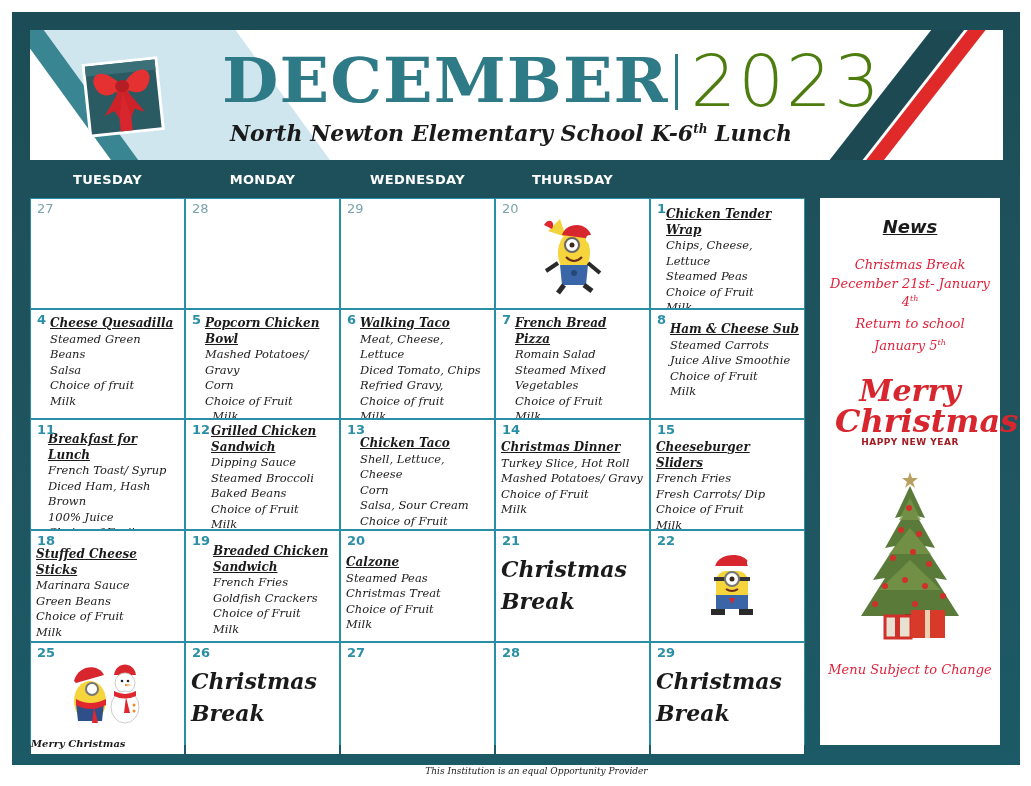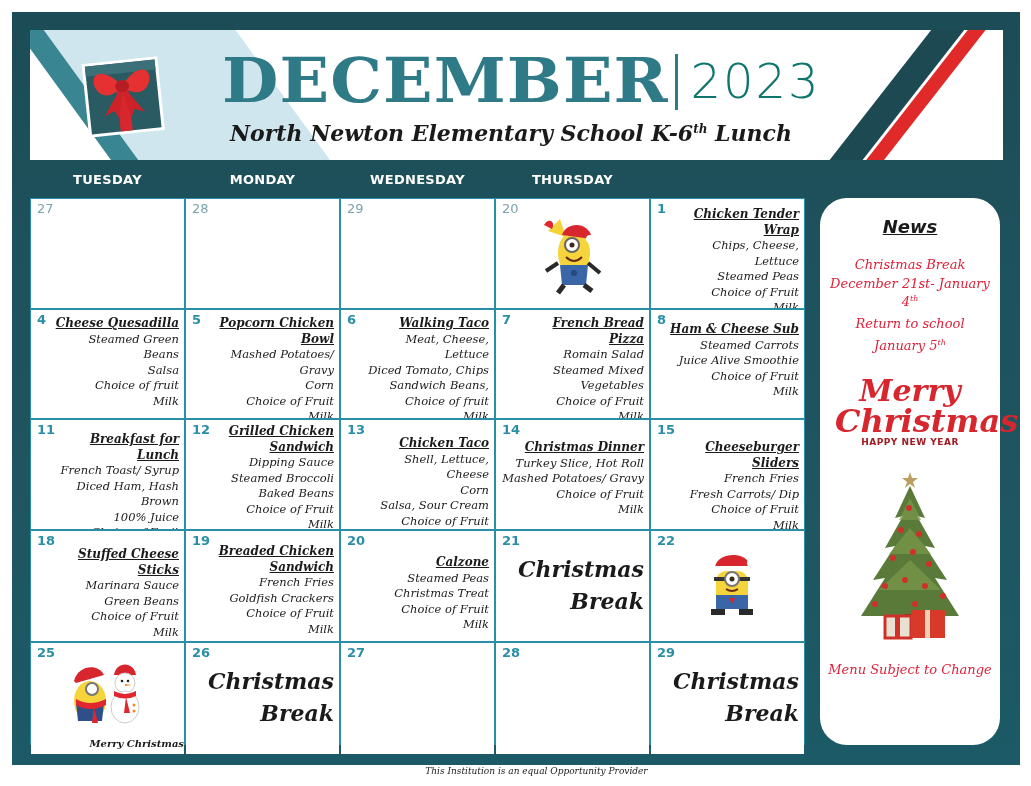--- a/index.html
+++ b/index.html
@@ -34,21 +34,21 @@
   .title-month {
     font-family: "DejaVu Serif", serif; font-weight: bold;
     font-size: 62px; letter-spacing: 1px; color: #2f7a87; line-height: 70px;
     transform: scaleX(1.05); transform-origin: left center;
   }
   .title-sep {
     width: 3px; height: 56px; background: #2f7a87; margin: 0 12px 6px 28px;
   }
   .title-year {
     font-family: "DejaVu Sans", sans-serif; font-weight: 300;
-    font-size: 48px; color: #0f766e; line-height: 70px; letter-spacing: 2px;
+    font-size: 72px; color: #4d7c0f; line-height: 70px; letter-spacing: 2px;
   }
   .subtitle {
     position: absolute; left: 200px; top: 90px;
     font-family: "DejaVu Serif", serif; font-style: italic; font-weight: bold;
     font-size: 22px; color: #1a1a1a;
   }
   .subtitle sup { font-size: 12px; }
   .stripe-dark {
     position: absolute; left: 850px; top: -40px; width: 26px; height: 220px;
     background: #1d4a52; transform: rotate(38deg);
@@ -69,21 +69,21 @@
   }
 
   .grid {
     position: absolute; left: 30px; top: 198px; width: 775px; height: 547px;
     display: grid; grid-template-columns: repeat(5, 1fr);
     grid-template-rows: 109px 108px 109px 110px 111px;
     background: #2a8fa6; gap: 2px; border: 1px solid #2a8fa6;
   }
   .cell {
     background: #ffffff; position: relative; padding: 4px 5px;
-    text-align: right; overflow: hidden;
+    text-align: left; overflow: hidden;
   }
   .daynum {
     position: absolute; left: 6px; top: 2px;
     font-family: "DejaVu Sans", sans-serif; font-size: 13px; font-weight: bold;
     color: #2a8fa6;
   }
   .daynum.faded { color: #7aa3ad; font-weight: normal; }
   .menu { padding-top: 14px; font-family: "DejaVu Serif", serif; font-style: italic; font-size: 11.5px; line-height: 15.5px; color: #1a1a1a; }
   .menu .main { font-weight: bold; text-decoration: underline; font-size: 12px; }
   .menu.inline { padding-top: 2px; padding-left: 14px; }
@@ -92,21 +92,21 @@
     padding-top: 18px; font-family: "DejaVu Serif", serif; font-style: italic;
     font-weight: bold; font-size: 22px; line-height: 32px; color: #1a1a1a;
   }
   .merry-cap {
     position: absolute; left: 0; right: 0; bottom: 5px;
     font-style: italic; font-weight: bold; font-size: 10px; color: #1a1a1a;
   }
 
   .sidebar {
     position: absolute; left: 820px; top: 198px; width: 180px; height: 547px;
-    background: #ffffff; text-align: center; border-radius: 27px;
+    background: #ffffff; text-align: center;
   }
   .news-title {
     margin-top: 18px; font-family: "DejaVu Sans", sans-serif; font-style: italic;
     font-weight: bold; font-size: 18px; color: #1a1a1a; text-decoration: underline;
   }
   .news-text {
     margin-top: 18px; font-family: "DejaVu Serif", serif; font-style: italic;
     font-size: 13px; line-height: 19px; color: #e0203a;
   }
   .news-text sup { font-size: 8px; }
@@ -231,21 +231,21 @@
       <div>Choice of Fruit</div>
       <div>. Milk</div>
     </div>
   </div>
   <div class="cell">
     <span class="daynum">6</span>
     <div class="menu inline">
       <div class="main">Walking Taco</div>
       <div>Meat, Cheese, Lettuce</div>
       <div>Diced Tomato, Chips</div>
-      <div>Sandwich Beans,</div>
+      <div>Refried Gravy,</div>
       <div>Choice of fruit</div>
       <div>Milk</div>
     </div>
   </div>
   <div class="cell">
     <span class="daynum">7</span>
     <div class="menu inline">
       <div class="main">French Bread Pizza</div>
       <div>Romain Salad</div>
       <div>Steamed Mixed</div>

